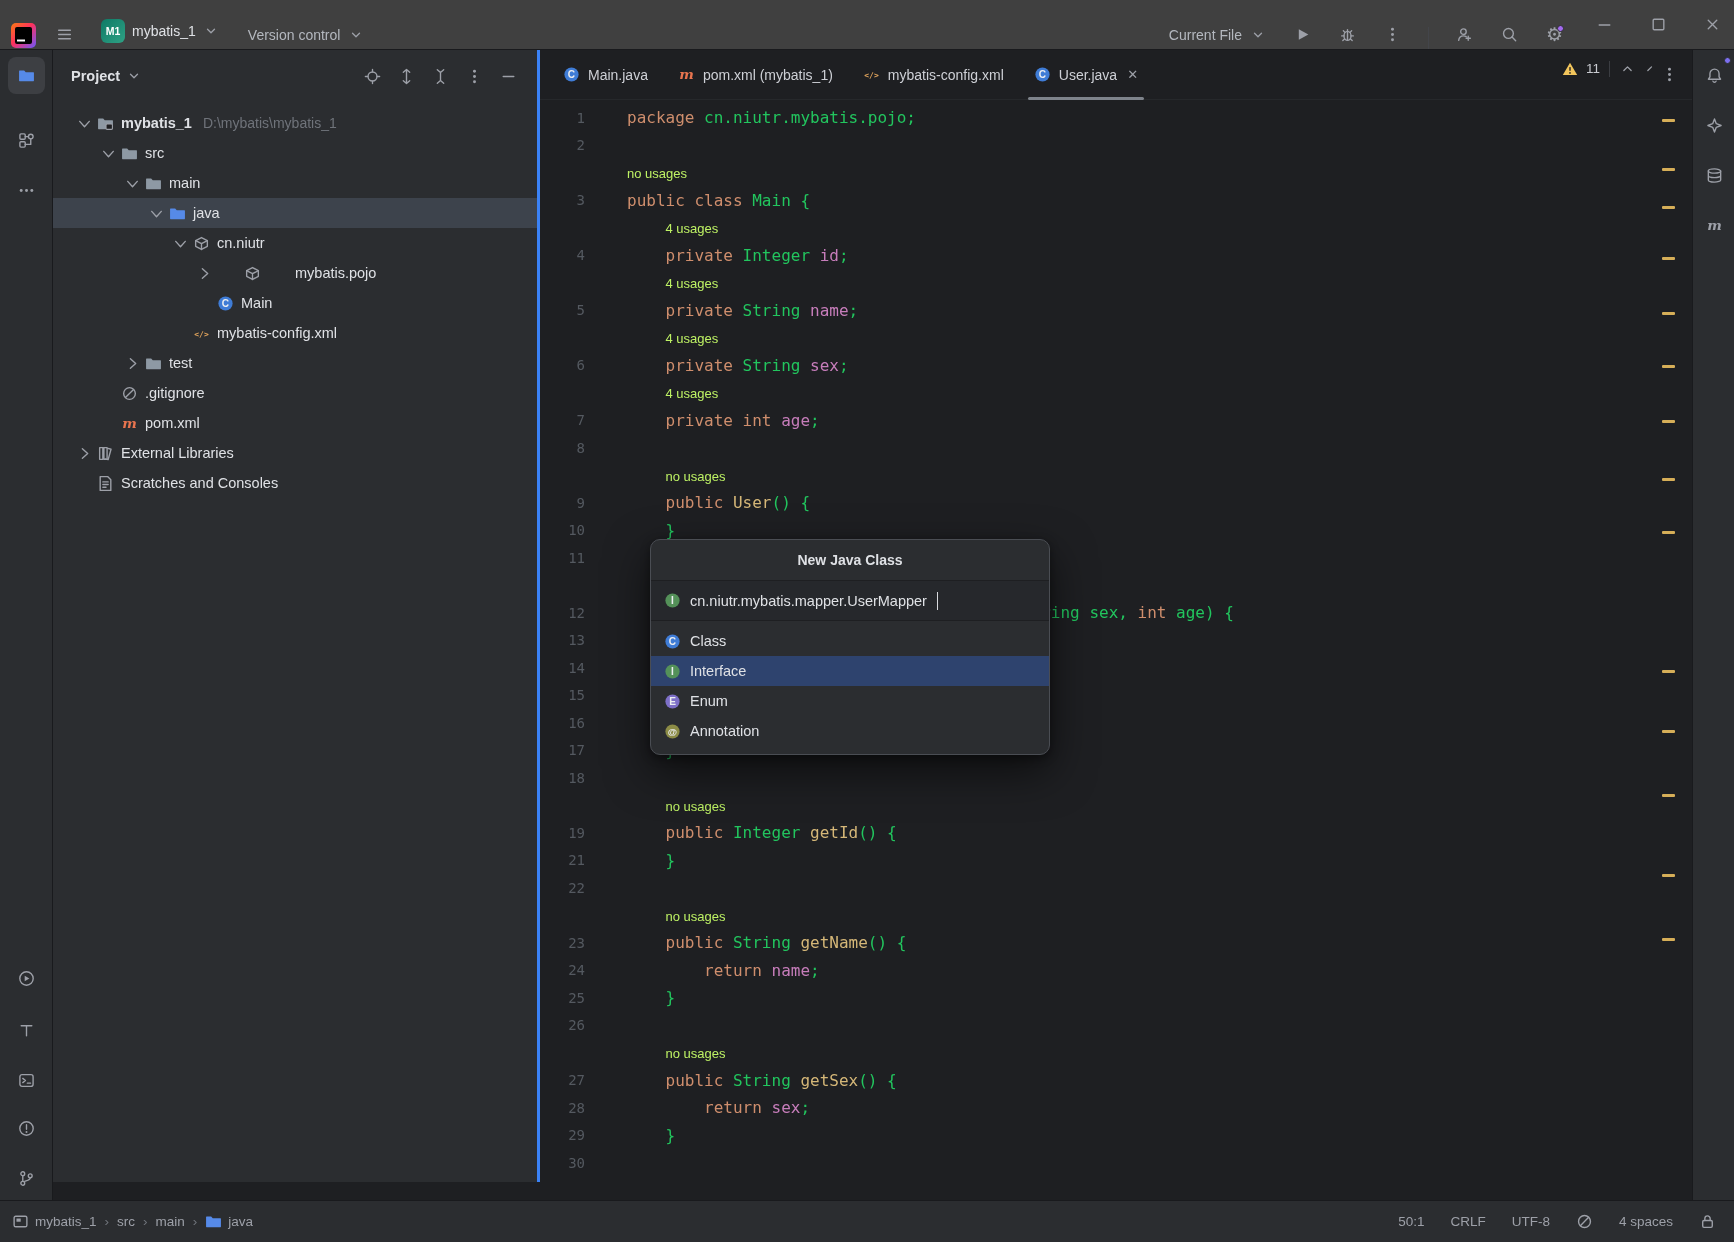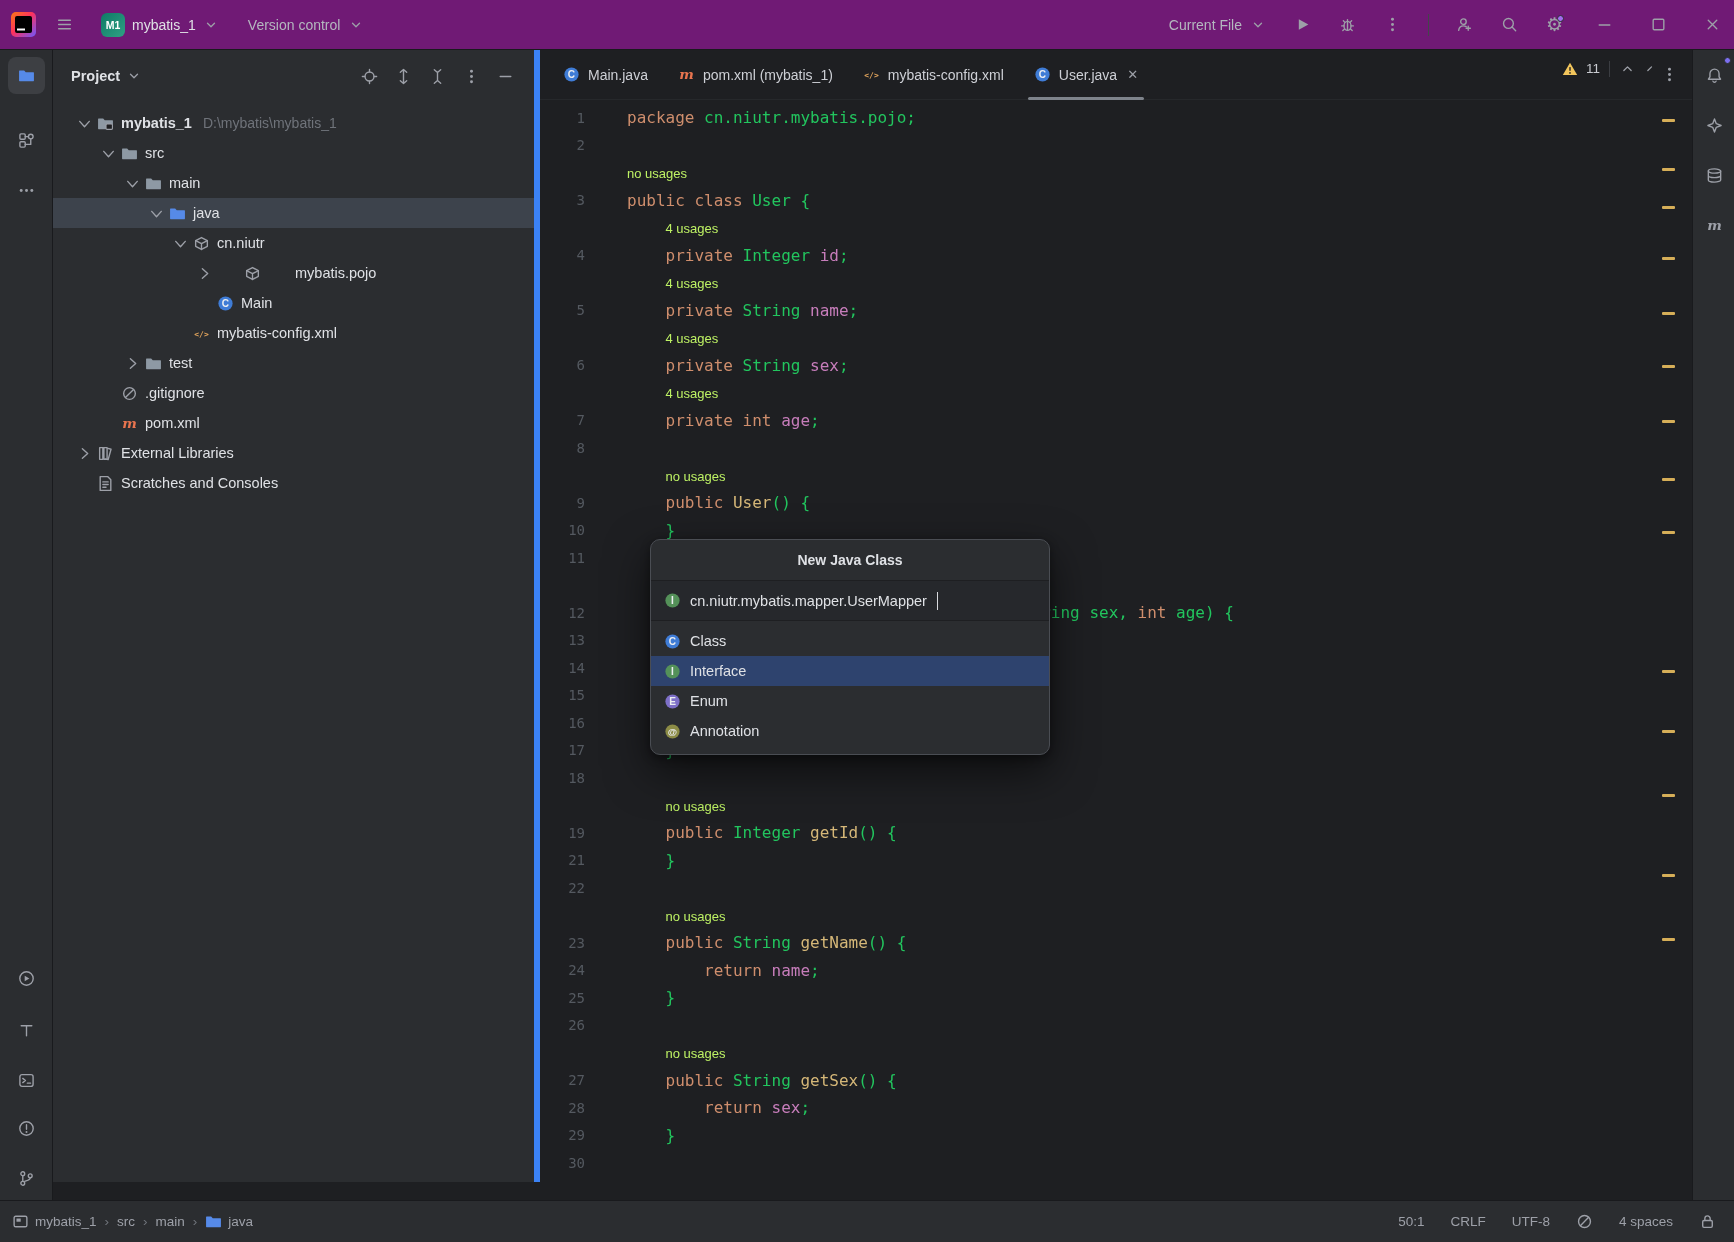--- a/index.html
+++ b/index.html
@@ -2,35 +2,35 @@
 <html><head>
 <meta charset="utf-8">
 <style>
   *{margin:0;padding:0;box-sizing:border-box}
   html,body{background:#0f1012}
   #app{position:relative;width:1734px;height:1242px;background:#1e1f22;font-family:"Liberation Sans",sans-serif;
        color:#dfe1e5;font-size:14px;overflow:hidden;-webkit-font-smoothing:antialiased}
   .ic{display:inline-flex;width:17px;height:17px;align-items:center;justify-content:center;flex:none;position:relative}
   .ic svg{display:block}
   
-  #titlebar{position:absolute;left:0;top:0;width:100%;height:50px;background:#701a75;border-bottom:1px solid #191a1d;
-            display:flex;align-items:center;padding-left:10px;gap:10px;z-index:5}
+  #titlebar{position:absolute;left:0;top:0;width:100%;height:50px;background:#404040;border-bottom:1px solid #191a1d;
+            display:flex;align-items:flex-end;padding-left:10px;gap:10px;z-index:5}
   .tb-item{display:flex;align-items:center;gap:7px;padding:6px 9px;border-radius:6px;white-space:nowrap}
   .tb-badge{width:24px;height:24px;border-radius:6px;background:linear-gradient(135deg,#0e7a66,#2fa184);
             display:flex;align-items:center;justify-content:center;font-size:10.5px;font-weight:bold;color:#fff}
   .tb-spacer{flex:1}
   .tb-sep{width:1px;height:22px;background:#43454a;margin:0 8px}
   .win-btn{width:44px;height:49px;display:flex;align-items:center;justify-content:center}
   .dim-txt{color:#b4b8bf}
   
   #activity{position:absolute;left:0;top:50px;width:53px;bottom:42px;background:#2b2d30;border-right:1px solid #191a1d;z-index:4}
   .act-item{position:absolute;left:8px;width:37px;height:37px;border-radius:8px;display:flex;align-items:center;justify-content:center}
   .act-item.active{background:#3d3f43}
   
-  #project{position:absolute;left:53px;top:50px;width:487px;bottom:60px;background:#2b2d30;border-right:6px solid #3b82f6;z-index:3;overflow:hidden}
+  #project{position:absolute;left:53px;top:50px;width:487px;bottom:60px;background:#2b2d30;border-right:3px solid #3b82f6;z-index:3;overflow:hidden}
   .ph{height:52px;display:flex;align-items:center;padding:0 20px 0 18px;gap:5px}
   .ph-title{font-weight:bold;font-size:14.5px}
   .ph-icons{margin-left:auto;display:flex;gap:17px;align-items:center}
   #tree{padding-top:6px}
   .trow{height:30px;display:flex;align-items:center;gap:4px;white-space:nowrap;font-size:14.5px;color:#dfe1e5}
   .trow.sel{background:#3d434c}
   .trow.bold .tlabel{font-weight:bold}
   .chev{width:18px;height:18px;display:inline-flex;align-items:center;justify-content:center;flex:none}
   .chev.open svg{transform:rotate(90deg)}
   .tlabel{padding-left:3px}
@@ -525,21 +525,21 @@
         <div class="crow">
           <span class="lnum">2</span>
           <span class="ltext"></span>
         </div>
         <div class="crow">
           <span class="lnum"></span>
           <span class="ltext"><span class="inlay" style="margin-left:0px">no usages</span></span>
         </div>
         <div class="crow">
           <span class="lnum">3</span>
-          <span class="ltext"><span class="tk-k">public class </span><span class="tk-p">User {</span></span>
+          <span class="ltext"><span class="tk-k">public class </span><span class="tk-p">Main {</span></span>
         </div>
         <div class="crow">
           <span class="lnum"></span>
           <span class="ltext"><span class="inlay" style="margin-left:38.52px">4 usages</span></span>
         </div>
         <div class="crow">
           <span class="lnum">4</span>
           <span class="ltext"><span class="tk-p">    </span><span class="tk-k">private </span><span class="tk-p">Integer </span><span class="tk-f">id</span><span class="tk-p">;</span></span>
         </div>
         <div class="crow">

